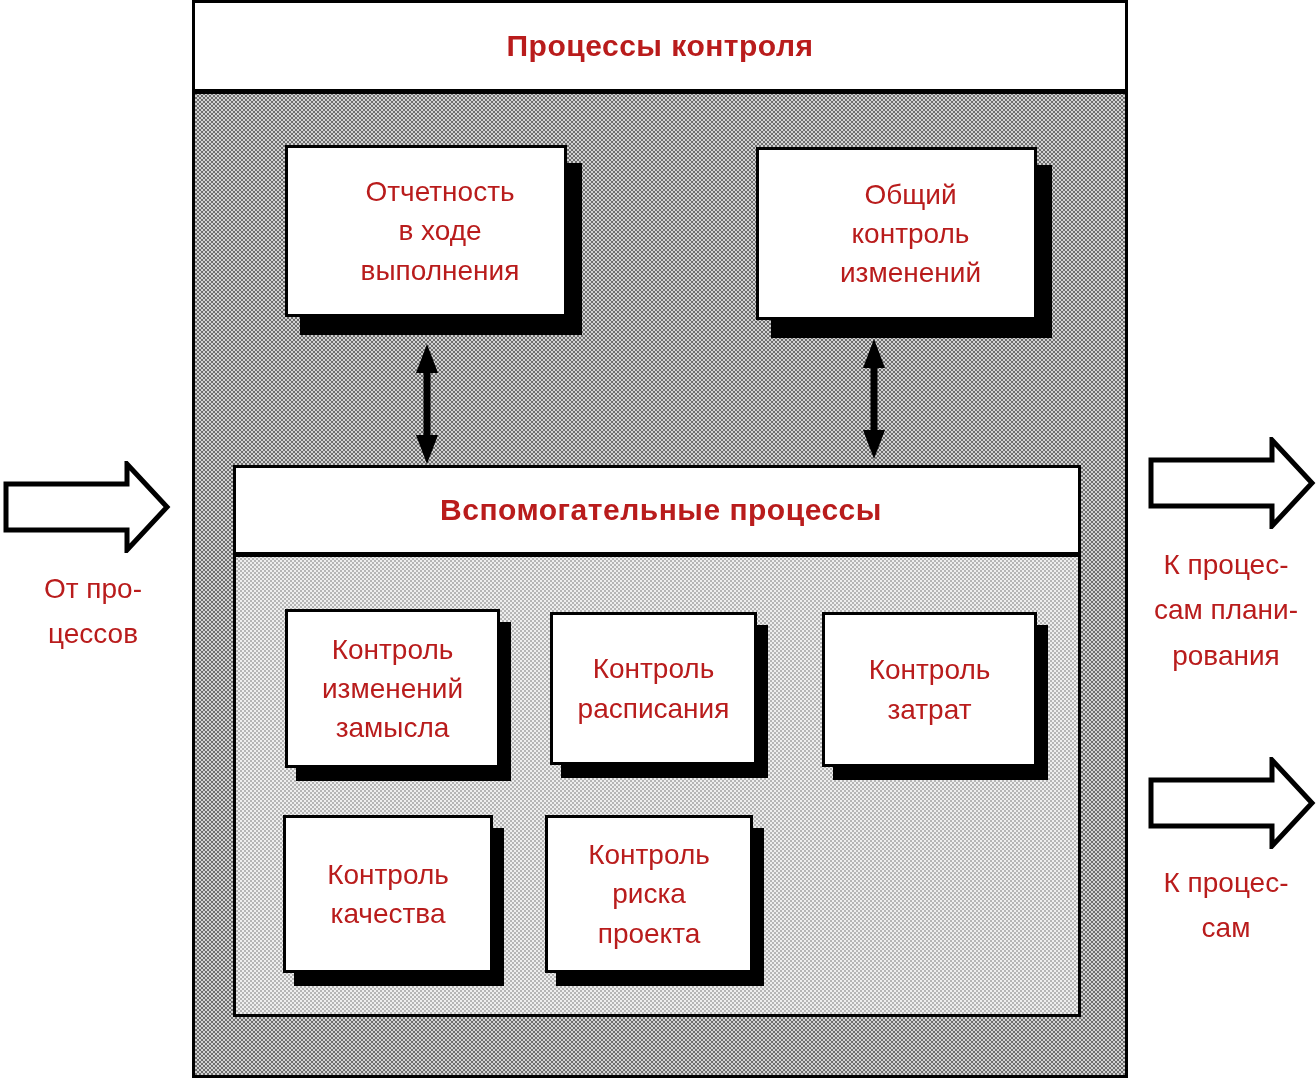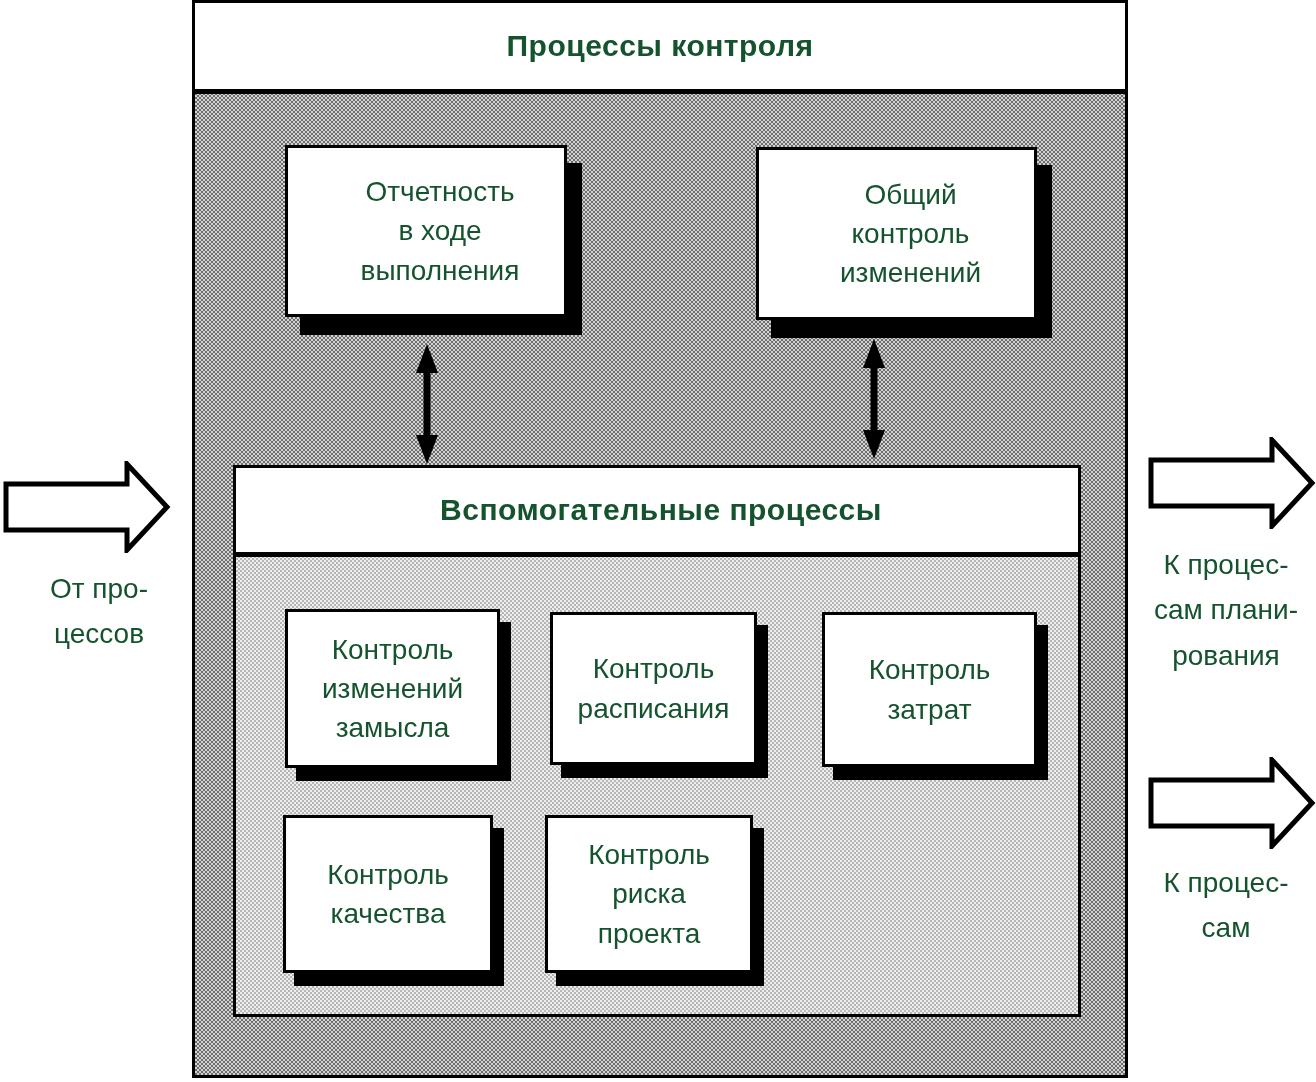--- a/index.html
+++ b/index.html
@@ -1,18 +1,18 @@
 <!DOCTYPE html>
 <html><head>
 <meta charset="utf-8">
 <style>
   html,body{margin:0;padding:0;background:#ffffff;}
   .stage{
     position:relative;width:1316px;height:1082px;overflow:hidden;
-    font-family:"Liberation Sans","DejaVu Sans",sans-serif;color:#14532d;
+    font-family:"Liberation Sans","DejaVu Sans",sans-serif;color:#b91c1c;
     background:#ffffff;
   }
   
   .tex-dark{
     background-color:#a4a4a4;
     background-image:
       linear-gradient(45deg,#6e6e6e 25%,transparent 25%,transparent 75%,#6e6e6e 75%),
       linear-gradient(45deg,#6e6e6e 25%,#d2d2d2 25%,#d2d2d2 75%,#6e6e6e 75%);
     background-position:0 0,2px 2px;
     background-size:4px 4px;
@@ -54,21 +54,21 @@
   .v1{left:410px;top:344px;}
   .v2{left:857px;top:339px;}
   .blockarrow{position:absolute;z-index:2;}
   .aleft{left:3px;top:461px;}
   .aright1{left:1148px;top:437px;}
   .aright2{left:1148px;top:757px;}
   .flowlabel{
     position:absolute;text-align:center;font-size:28px;line-height:1.62;
     white-space:pre-line;z-index:2;
   }
-  .lleft{left:10px;top:566px;width:178px;}
+  .lleft{left:4px;top:566px;width:178px;}
   .lright1{left:1136px;top:542px;width:180px;}
   .lright2{left:1136px;top:860px;width:180px;}
 </style>
 </head>
 <body>
 
 <div class="stage">
 
   <div class="group outer tex-dark">
     <div class="group-header">Процессы контроля</div>

